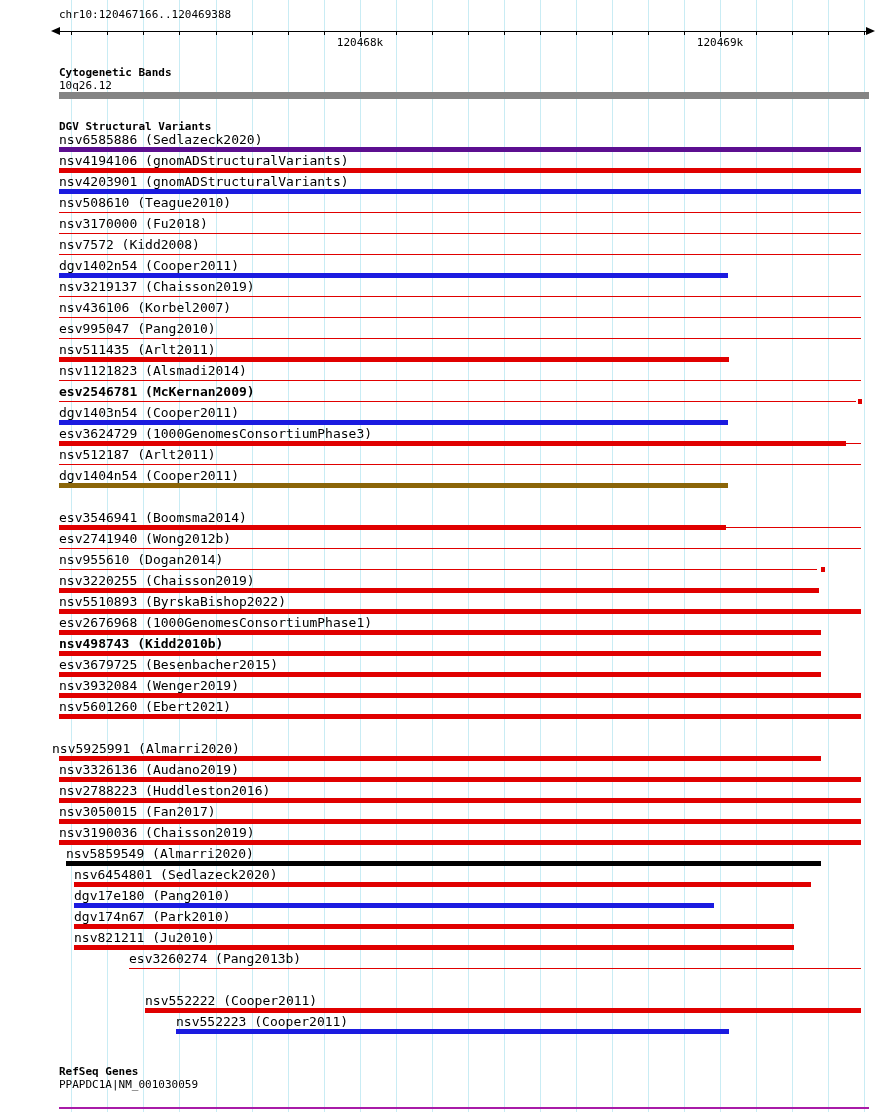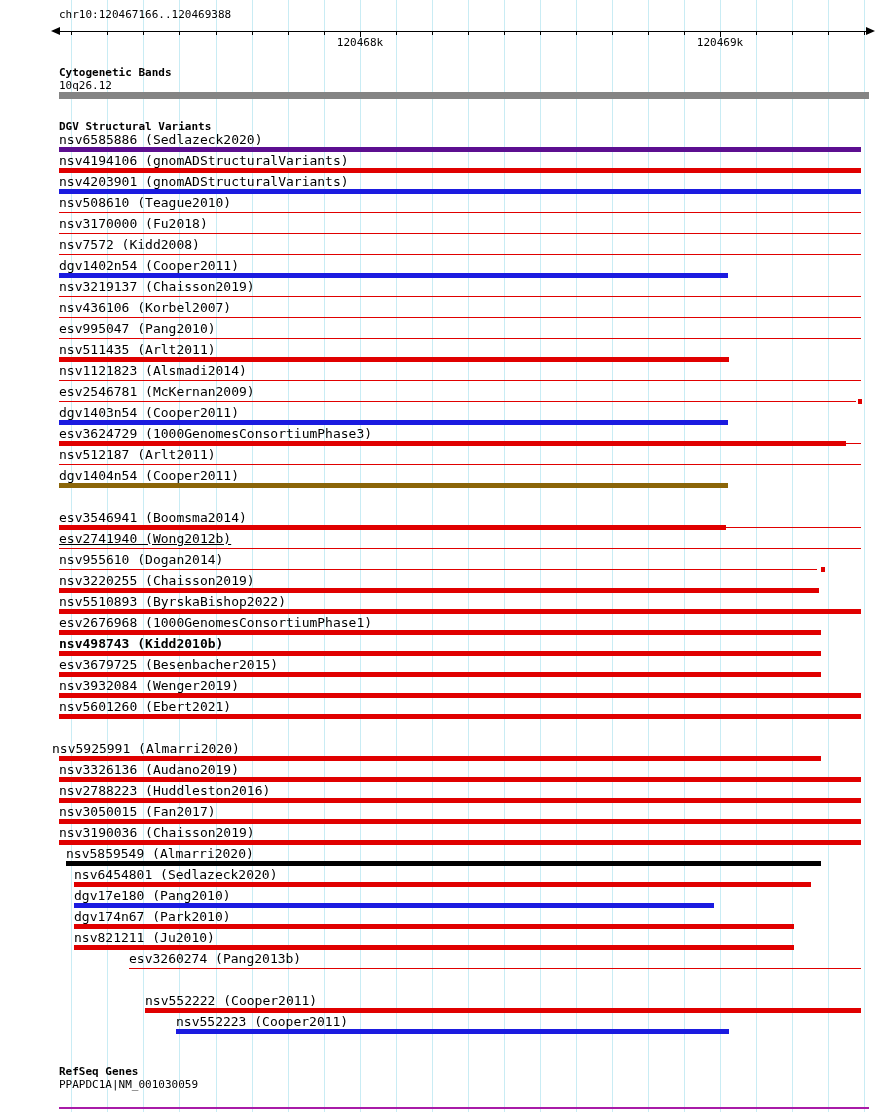--- a/index.html
+++ b/index.html
@@ -142,21 +142,21 @@
         <div class="variant-bar thin" style="left: 59px; width: 802px; background: rgb(224, 0, 0);"></div>
       </div>
       <div class="variant-row" style="top: 210px;">
         <div class="variant-label" style="left: 59px;">nsv511435 (Arlt2011)</div>
         <div class="variant-bar" style="left: 59px; width: 670px; background: rgb(224, 0, 0);"></div>
       </div>
       <div class="variant-row" style="top: 231px;">
         <div class="variant-label" style="left: 59px;">nsv1121823 (Alsmadi2014)</div>
         <div class="variant-bar thin" style="left: 59px; width: 802px; background: rgb(224, 0, 0);"></div>
       </div>
-      <div class="variant-row" style="top: 252px;">
+      <div class="variant-row" style="top: 252px; font-weight: bold;">
         <div class="variant-label" style="left: 59px;">esv2546781 (McKernan2009)</div>
         <div class="variant-bar thin" style="left: 59px; width: 797px; background: rgb(224, 0, 0);"></div>
         <div class="variant-tick" style="left: 858px; background: rgb(224, 0, 0);"></div>
       </div>
       <div class="variant-row" style="top: 273px;">
         <div class="variant-label" style="left: 59px;">dgv1403n54 (Cooper2011)</div>
         <div class="variant-bar" style="left: 59px; width: 669px; background: rgb(27, 27, 224);"></div>
       </div>
       <div class="variant-row" style="top: 294px;">
         <div class="variant-label" style="left: 59px;">esv3624729 (1000GenomesConsortiumPhase3)</div>
@@ -170,21 +170,21 @@
       <div class="variant-row" style="top: 336px;">
         <div class="variant-label" style="left: 59px;">dgv1404n54 (Cooper2011)</div>
         <div class="variant-bar" style="left: 59px; width: 669px; background: rgb(139, 101, 8);"></div>
       </div>
       <div class="variant-row" style="top: 378px;">
         <div class="variant-label" style="left: 59px;">esv3546941 (Boomsma2014)</div>
         <div class="variant-bar" style="left: 59px; width: 667px; background: rgb(224, 0, 0);"></div>
         <div class="variant-tail" style="left: 726px; width: 135px; background: rgb(224, 0, 0);"></div>
       </div>
       <div class="variant-row" style="top: 399px;">
-        <div class="variant-label" style="left: 59px; text-decoration: underline;">esv2741940 (Wong2012b)</div>
+        <div class="variant-label" style="left: 59px;">esv2741940 (Wong2012b)</div>
         <div class="variant-bar thin" style="left: 59px; width: 802px; background: rgb(224, 0, 0);"></div>
       </div>
       <div class="variant-row" style="top: 420px;">
         <div class="variant-label" style="left: 59px;">nsv955610 (Dogan2014)</div>
         <div class="variant-bar thin" style="left: 59px; width: 758px; background: rgb(224, 0, 0);"></div>
         <div class="variant-tick" style="left: 821px; background: rgb(224, 0, 0);"></div>
       </div>
       <div class="variant-row" style="top: 441px;">
         <div class="variant-label" style="left: 59px;">nsv3220255 (Chaisson2019)</div>
         <div class="variant-bar" style="left: 59px; width: 760px; background: rgb(224, 0, 0);"></div>

